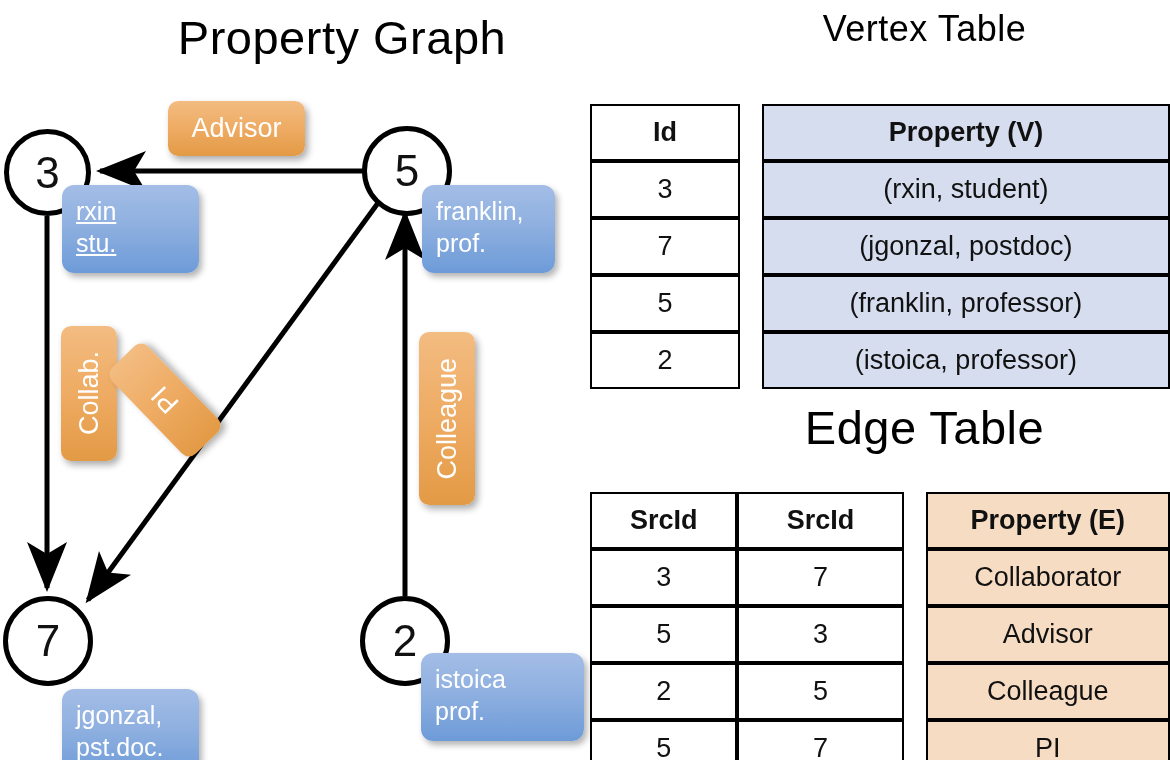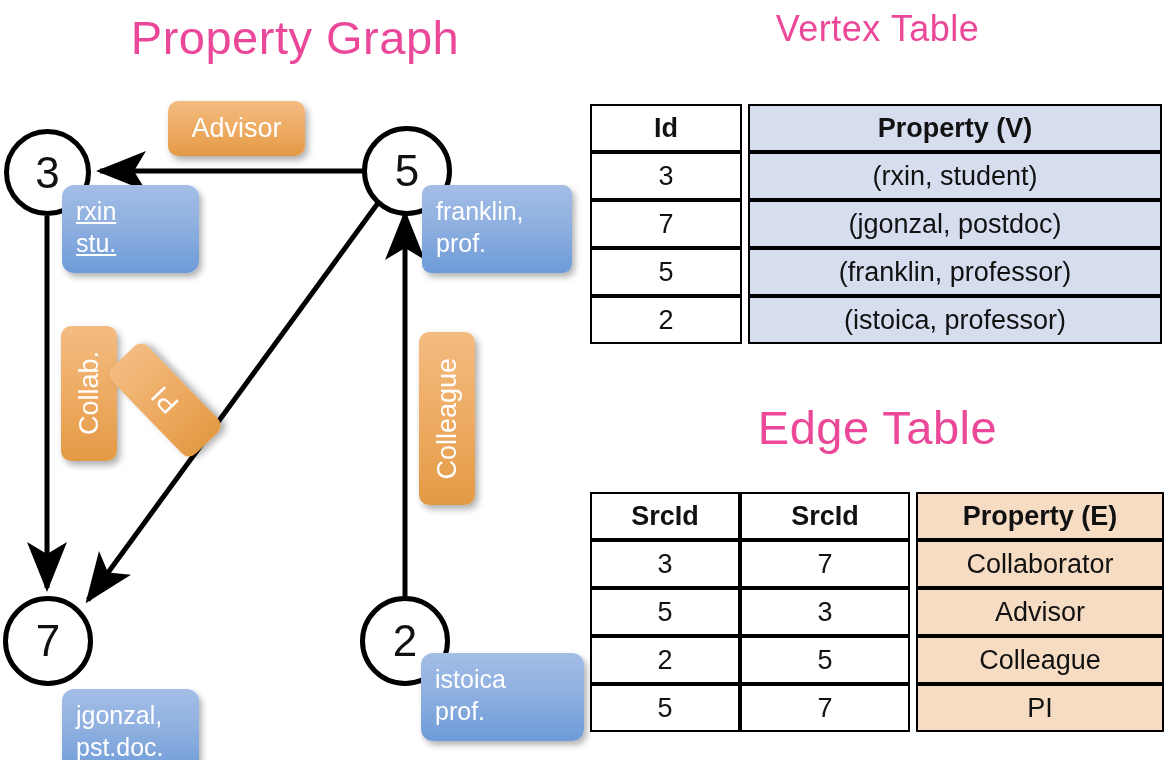--- a/index.html
+++ b/index.html
@@ -8,23 +8,24 @@
     font-family:"Liberation Sans", sans-serif;
     overflow:hidden;position:relative;
   }
   .root{position:relative;width:1170px;height:760px;}
 
   
   .title{
     position:absolute;
     font-family:"Liberation Sans", sans-serif;
     font-weight:400;
-    color:#ec4899;
+    color:#000000;
     letter-spacing:0.5px;
     white-space:nowrap;
+    padding-left:47px;
   }
   #graph-title{left:0;top:10px;width:590px;text-align:center;font-size:47px;}
   #vertex-title{left:585px;top:8px;width:585px;text-align:center;font-size:36px;}
   #edge-title{left:585px;top:400px;width:585px;text-align:center;font-size:47px;}
 
   
   #graph-panel{position:absolute;left:0;top:0;width:590px;height:760px;}
   #graph-svg{position:absolute;left:0;top:0;}
 
   .node-circle{
@@ -51,21 +52,21 @@
     font-size:27px;white-space:nowrap;
   }
   .vert-text{writing-mode:vertical-rl;text-orientation:mixed;transform:rotate(180deg);}
 
   
   .tbl{position:absolute;border-collapse:separate;border-spacing:0;}
   .tbl td{
     border:2px solid #000;
     font-size:27px;color:#111;text-align:center;
     font-family:"Liberation Sans", sans-serif;
-    padding:0;height:48px;vertical-align:middle;
+    padding:11px;height:48px;vertical-align:middle;
     box-sizing:border-box;
   }
   .tbl td.hdr{font-weight:bold;}
   .tbl td.bluecell{background:#d5ddef;}
   .tbl td.peachcell{background:#f6dcc3;}
   .tbl td.whitecell{background:#ffffff;}
   .spacer{border:none !important;width:6px;padding:0;background:#fff;}
 
   #vertex-table{left:590px;top:104px;}
   #edge-table{left:590px;top:492px;}
@@ -114,21 +115,21 @@
       <span class="node-label">3</span>
     </div>
     <div class="prop-box" style="left:62px;top:185px;width:137px;height:88px;text-decoration:underline;">
       <div>rxin</div>
       <div>stu.</div>
     </div>
 
     <div class="node-circle" style="left:362px;top:126px;width:90px;height:90px;">
       <span class="node-label">5</span>
     </div>
-    <div class="prop-box" style="left:422px;top:185px;width:150px;height:88px;border-radius:9px;">
+    <div class="prop-box" style="left:422px;top:185px;width:133px;height:88px;">
       <div>franklin,</div>
       <div>prof.</div>
     </div>
 
     <div class="node-circle" style="left:3px;top:596px;width:90px;height:90px;">
       <span class="node-label">7</span>
     </div>
     <div class="prop-box" style="left:62px;top:653px;width:137px;height:88px;margin-top:36px;">
       <div>jgonzal,</div>
       <div>pst.doc.</div>

